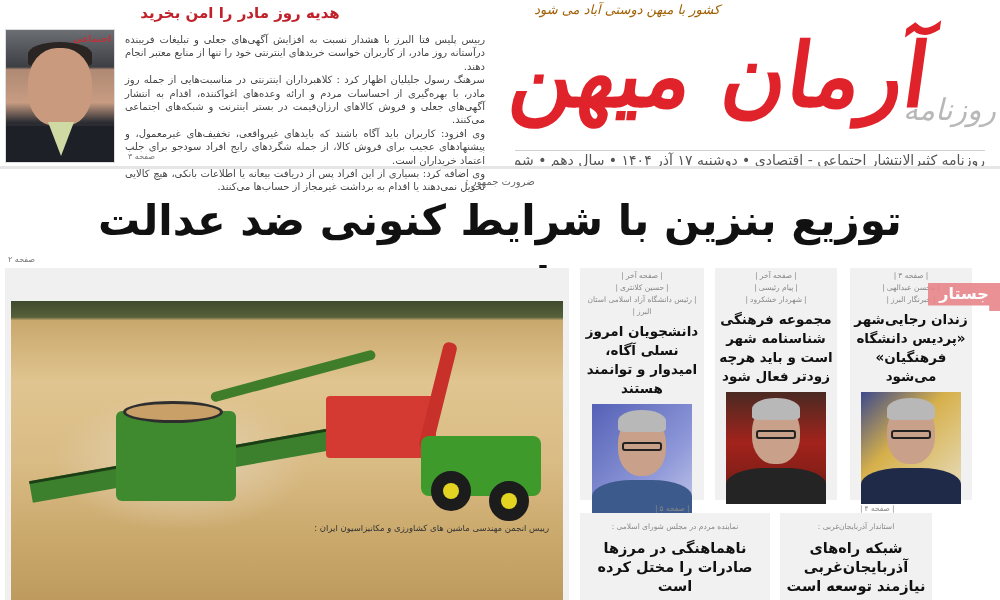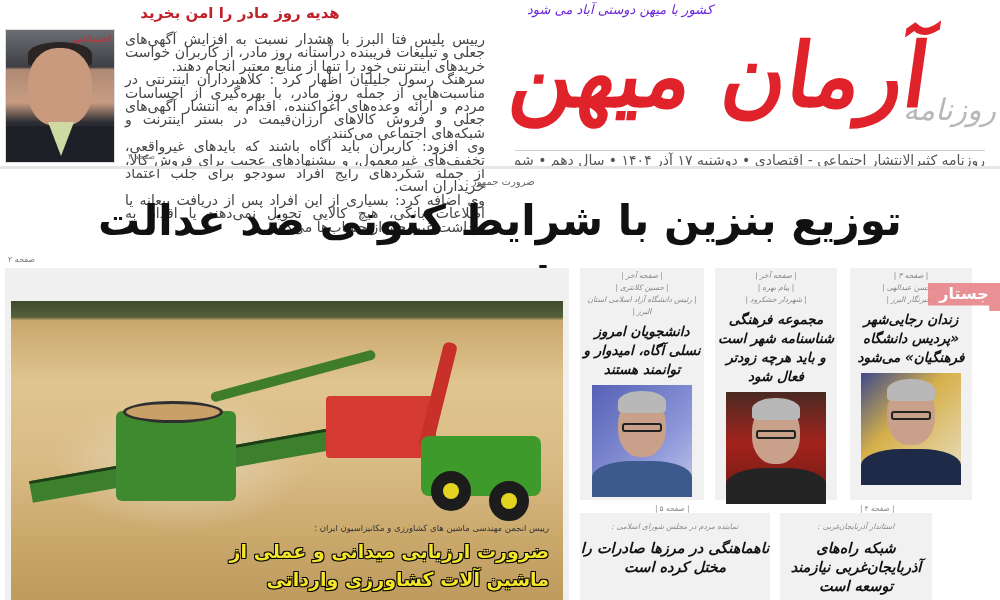--- a/index.html
+++ b/index.html
@@ -1,36 +1,36 @@
 <!DOCTYPE html>
 <html><head>
 <meta charset="utf-8">
 <style>
   * { box-sizing: border-box; margin: 0; padding: 0; }
   html, body { width: 1000px; height: 600px; overflow: hidden; background: #ffffff; }
   body { font-family: "DejaVu Sans", sans-serif; color: #222; position: relative; direction: rtl; }
 
   
   .masthead { position: absolute; left: 500px; top: 0; width: 500px; height: 170px; }
-  .slogan { position: absolute; left: 20px; top: 2px; width: 200px; text-align: center; font-family: "DejaVu Serif", serif; font-size: 13px; color: #6d28d9; font-style: italic; }
+  .slogan { position: absolute; left: 20px; top: 2px; width: 200px; font-family: "DejaVu Serif", serif; font-size: 13px; color: #a16207; font-style: italic; }
   .paper-title { position: absolute; left: 10px; top: 10px; width: 420px; height: 130px; text-align: center; font-family: "DejaVu Serif", serif; font-size: 88px; font-weight: bold; color: #e0222a; line-height: 130px; letter-spacing: -2px; transform: skewX(-8deg); }
   .paper-prefix { position: absolute; right: 4px; top: 92px; font-family: "DejaVu Serif", serif; font-size: 30px; color: #b8b8b8; font-style: italic; }
   .masthead-rule { position: absolute; left: 15px; top: 150px; width: 470px; height: 1px; background: #cfcfcf; }
   .masthead-meta { position: absolute; left: 15px; top: 152px; width: 470px; font-size: 14px; color: #555; white-space: nowrap; overflow: hidden; text-align: center; }
 
   
   .teaser { position: absolute; left: 0; top: 0; width: 500px; height: 168px; }
   .teaser-title { position: absolute; left: 120px; top: 4px; width: 240px; text-align: center; font-size: 15px; font-weight: bold; color: #c0212a; }
   .teaser-photo { position: absolute; left: 5px; top: 29px; width: 110px; height: 134px; background: linear-gradient(180deg, #6b6e73 0%, #3d3f44 28%, #b08a74 30%, #c79c82 55%, #2b2d33 70%, #1e2026 100%); border: 1px solid #ddd; overflow: hidden; }
   .teaser-photo .face { position: absolute; left: 22px; top: 18px; width: 64px; height: 78px; border-radius: 45% 45% 42% 42%; background: #c99a7e; }
   .teaser-photo .hair { position: absolute; left: 22px; top: 12px; width: 64px; height: 24px; border-radius: 50% 50% 10% 10%; background: #2a2522; }
   .teaser-photo .uniform { position: absolute; left: 0; top: 96px; width: 110px; height: 40px; background: #1d2027; }
   .teaser-photo .collar { position: absolute; left: 42px; top: 92px; width: 26px; height: 34px; background: #cfd9a3; clip-path: polygon(0 0, 100% 0, 50% 100%); }
   .teaser-photo .tag { position: absolute; right: 3px; top: 4px; font-size: 9px; font-weight: bold; color: #e0222a; opacity: .75; }
-  .teaser-body { position: absolute; left: 125px; top: 33px; width: 360px; font-size: 14px; line-height: 13.4px; color: #444; text-align: justify; }
+  .teaser-body { position: absolute; left: 125px; top: 33px; width: 360px; font-size: 10px; line-height: 13.4px; color: #444; text-align: justify; }
   .teaser-body p { margin: 0; }
   .teaser-page { position: absolute; left: 128px; top: 152px; font-size: 8px; color: #777; }
 
   .section-rule { position: absolute; left: 0; top: 166px; width: 1000px; height: 3px; background: #e6e6e6; }
 
   
   .kicker { position: absolute; left: 400px; top: 176px; width: 200px; text-align: center; font-size: 10px; color: #666; }
   .headline { position: absolute; left: 60px; top: 190px; width: 880px; text-align: center; font-size: 42px; font-weight: bold; color: #111; letter-spacing: -0.5px; line-height: 62px; font-family: "DejaVu Sans", sans-serif; }
   .photo-page { position: absolute; left: 8px; top: 255px; font-size: 8px; color: #777; }
 
@@ -46,21 +46,21 @@
   .main-photo .header-bar { position: absolute; left: 20px; top: 180px; width: 340px; height: 22px; background: #3c7f2c; transform: rotate(-10deg); transform-origin: left center; border-top: 3px solid #1d3d16; }
   .main-photo .cart { position: absolute; left: 315px; top: 95px; width: 110px; height: 62px; background: #d43a32; border-radius: 4px; }
   .main-photo .cart-arm { position: absolute; left: 420px; top: 40px; width: 14px; height: 110px; background: #c8302a; transform: rotate(14deg); border-radius: 6px; }
   .main-photo .tractor { position: absolute; left: 410px; top: 135px; width: 120px; height: 60px; background: #3f9a2c; border-radius: 8px; }
   .main-photo .wheel { position: absolute; width: 40px; height: 40px; border-radius: 50%; background: #1c1c1c; border: 8px solid #1c1c1c; }
   .main-photo .wheel::after { content: ""; position: absolute; left: 4px; top: 4px; width: 16px; height: 16px; border-radius: 50%; background: #e2d421; }
   .main-photo .caption-kicker { position: absolute; right: 14px; top: 222px; font-size: 8.5px; color: #333; }
   .main-photo .caption-title { position: absolute; right: 14px; top: 236px; width: 360px; text-align: right; font-size: 19px; font-weight: bold; color: #f2e52a; line-height: 28px; text-shadow: 1px 1px 0 #000, -1px -1px 0 #000, 1px -1px 0 #000, -1px 1px 0 #000; }
 
   
-  .card { position: absolute; background: #f1f1f1; text-align: center; font-style: italic; }
+  .card { position: absolute; background: #f1f1f1; text-align: center; }
   .card .meta { font-size: 7.5px; color: #888; line-height: 12px; }
   .card .meta span::before { content: "|"; padding-left: 2px; }
   .card .meta span::after { content: "|"; padding-right: 2px; }
   .card .title { font-size: 13.5px; font-weight: bold; color: #111; line-height: 19px; margin-top: 4px; }
   .card .photo { margin: 6px auto 0; width: 100px; height: 112px; position: relative; overflow: hidden; }
   .card .photo .head { position: absolute; left: 26px; top: 12px; width: 48px; height: 60px; border-radius: 45%; background: #c9a08a; }
   .card .photo .hair { position: absolute; left: 26px; top: 6px; width: 48px; height: 22px; border-radius: 50% 50% 15% 15%; background: #b8b8b8; }
   .card .photo .glasses { position: absolute; left: 30px; top: 38px; width: 40px; height: 9px; border: 2px solid #222; border-radius: 3px; }
   .card .photo .suit { position: absolute; left: 0; top: 76px; width: 100px; height: 40px; border-radius: 40% 40% 0 0; }
 
@@ -125,21 +125,20 @@
     <div class="header-bar"></div>
     <div class="harvester"></div>
     <div class="harvester-hopper"></div>
     <div class="auger"></div>
     <div class="cart"></div>
     <div class="cart-arm"></div>
     <div class="tractor"></div>
     <div class="wheel" style="left:420px;top:170px;"></div>
     <div class="wheel" style="left:478px;top:180px;"></div>
     <div class="caption-kicker">رییس انجمن مهندسی ماشین های کشاورزی و مکانیزاسیون ایران :</div>
-    <div class="caption-title">ضرورت ارزیابی میدانی و عملی از ماشین آلات کشاورزی وارداتی</div>
   </div>
 </div>
 
 <div class="card card-1">
   <div class="meta">
     <div><span>صفحه ۳</span></div>
     <div><span>محسن عبدالهی</span></div>
     <div><span>خبرنگار البرز</span></div>
   </div>
   <div class="title">زندان رجایی‌شهر «پردیس دانشگاه فرهنگیان» می‌شود</div>
@@ -147,21 +146,21 @@
     <div class="suit"></div>
     <div class="head"></div>
     <div class="hair"></div>
     <div class="glasses"></div>
   </div>
 </div>
 
 <div class="card card-2">
   <div class="meta">
     <div><span>صفحه آخر</span></div>
-    <div><span>پیام بهره</span></div>
+    <div><span>پیام رئیسی</span></div>
     <div><span>شهردار خشکرود</span></div>
   </div>
   <div class="title">مجموعه فرهنگی شناسنامه شهر است و باید هرچه زودتر فعال شود</div>
   <div class="photo">
     <div class="suit"></div>
     <div class="head"></div>
     <div class="hair"></div>
     <div class="glasses"></div>
   </div>
 </div>

